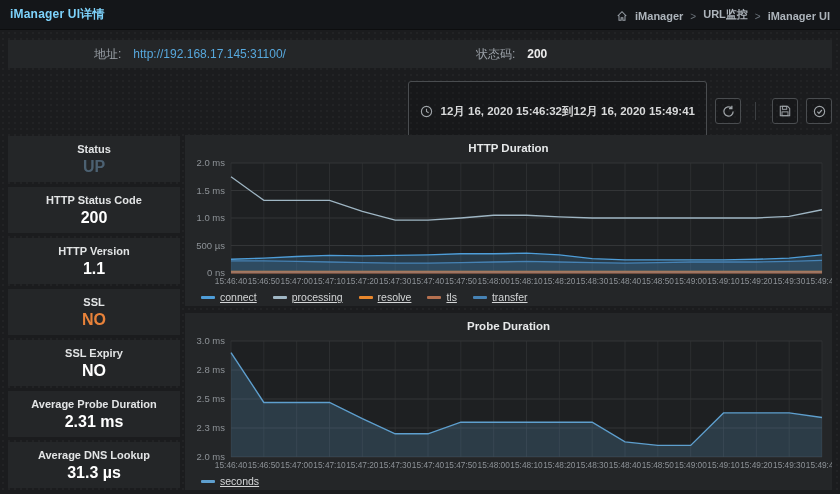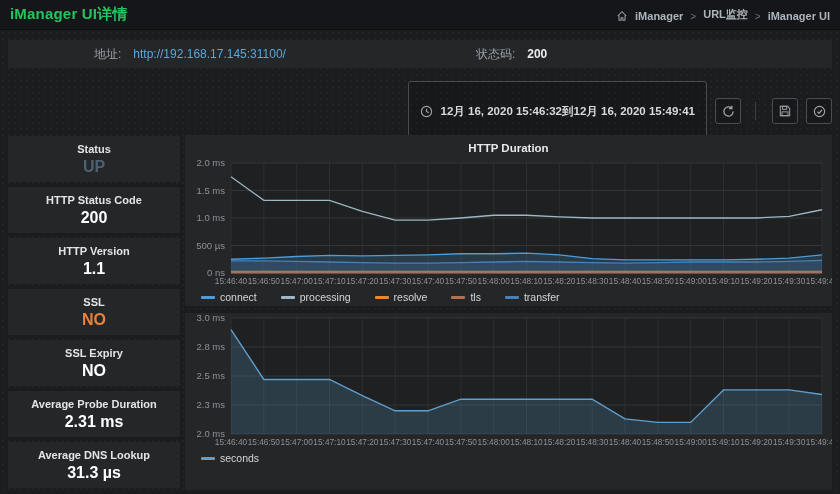--- a/index.html
+++ b/index.html
@@ -8,21 +8,21 @@
     background-color:#1b1c1e;
     background-image:radial-gradient(rgba(255,255,255,0.03) 1px, transparent 1px);
     background-size:6px 6px;
     font-family:"Liberation Sans", sans-serif;
     color:#d8d9da;
   }
   
   .topbar{position:absolute;top:0;left:0;right:0;height:30px;background:#141619;
     border-bottom:1px solid #0d0e0f;display:flex;align-items:center;justify-content:space-between;
     padding:0 10px;box-sizing:border-box;}
-  .page-title{font-size:15px;font-weight:bold;color:#22c55e;letter-spacing:.2px;}
+  .page-title{font-size:12px;font-weight:bold;color:#7dd3fc;letter-spacing:.2px;}
   .breadcrumb{display:flex;align-items:flex-end;gap:7px;font-size:11px;color:#adb4bb;font-weight:bold;}
   .crumb-sep{color:#6d757d;font-size:10px;font-weight:normal;}
   .home-icon{display:flex;align-items:center;color:#9aa1a8;}
 
   
   .infobar{position:absolute;left:8px;right:8px;top:40px;height:28px;background:#242628;
     display:flex;align-items:center;font-size:12px;}
   .info-label{color:#9aa0a7;}
   .addr-label{margin-left:86px;}
   .addr-link{margin-left:12px;color:#57a8dd;text-decoration:none;text-align:center;}
@@ -43,21 +43,21 @@
     display:flex;flex-direction:column;align-items:center;justify-content:center;gap:3px;}
   .stat-label{font-size:11px;font-weight:bold;color:#e2e4e5;}
   .stat-value{font-size:16px;font-weight:bold;color:#ffffff;}
 
   
   .chart-panel{position:absolute;left:185px;width:647px;background:#242628;
     display:flex;flex-direction:column;box-sizing:border-box;}
   .chart-title{height:18px;line-height:16px;text-align:center;font-size:11.5px;font-weight:bold;
     color:#e6e8e9;padding-top:5px;}
   .chart-svg{display:block;}
-  .legend{height:18px;display:flex;align-items:center;gap:24px;padding-left:16px;font-size:10.5px;color:#d4d6d7;}
+  .legend{height:18px;display:flex;align-items:center;gap:16px;padding-left:16px;font-size:10.5px;color:#d4d6d7;text-decoration:underline;}
   .legend-item{display:flex;align-items:center;gap:5px;cursor:pointer;}
   .legend-swatch{width:14px;height:3px;border-radius:1px;display:inline-block;}
 </style>
 </head>
 <body>
 
 <div class="screen">
 
   <div class="topbar">
     <div class="page-title">iManager UI详情</div>
@@ -219,20 +219,21 @@
           <span>tls</span>
         </span>
         <span class="legend-item">
           <span class="legend-swatch" style="background: rgb(70, 130, 180);"></span>
           <span>transfer</span>
         </span>
       </div>
   </div>
 
   <div class="chart-panel" style="top:313px;height:177px;">
+    <div class="chart-title">Probe Duration</div>
     <svg class="chart-svg" width="647" height="136">
         <rect x="46" y="5" width="591" height="116" fill="rgba(0,0,0,0.14)"></rect>
         <line x1="46" y1="5" x2="46" y2="121" stroke="#2c2e30" stroke-width="1"></line>
         <line x1="78.83333333333334" y1="5" x2="78.83333333333334" y2="121" stroke="#2c2e30" stroke-width="1"></line>
         <line x1="111.66666666666667" y1="5" x2="111.66666666666667" y2="121" stroke="#2c2e30" stroke-width="1"></line>
         <line x1="144.5" y1="5" x2="144.5" y2="121" stroke="#2c2e30" stroke-width="1"></line>
         <line x1="177.33333333333334" y1="5" x2="177.33333333333334" y2="121" stroke="#2c2e30" stroke-width="1"></line>
         <line x1="210.16666666666666" y1="5" x2="210.16666666666666" y2="121" stroke="#2c2e30" stroke-width="1"></line>
         <line x1="243" y1="5" x2="243" y2="121" stroke="#2c2e30" stroke-width="1"></line>
         <line x1="275.83333333333337" y1="5" x2="275.83333333333337" y2="121" stroke="#2c2e30" stroke-width="1"></line>

